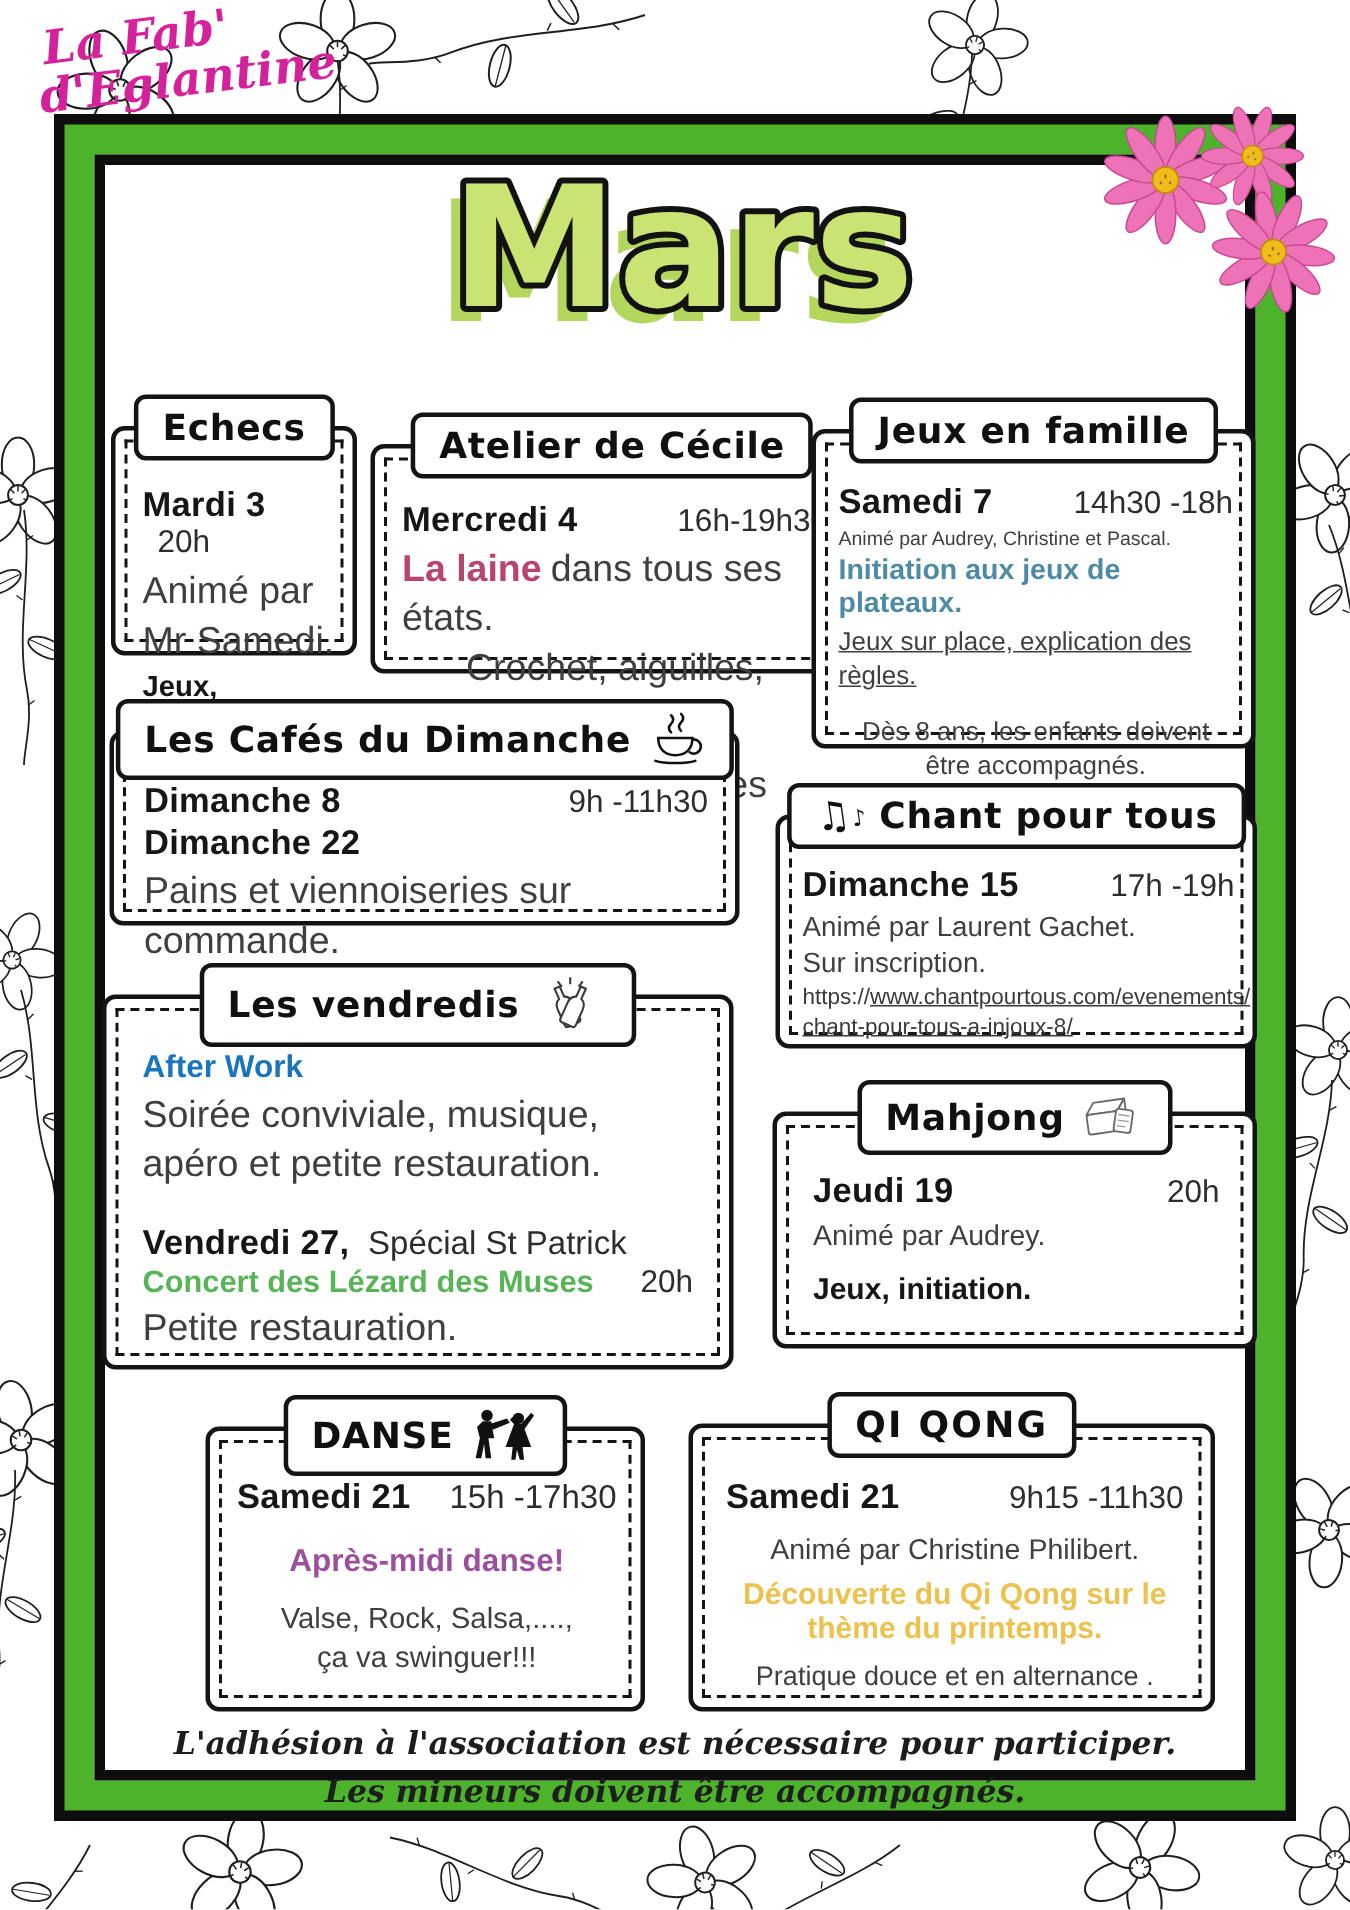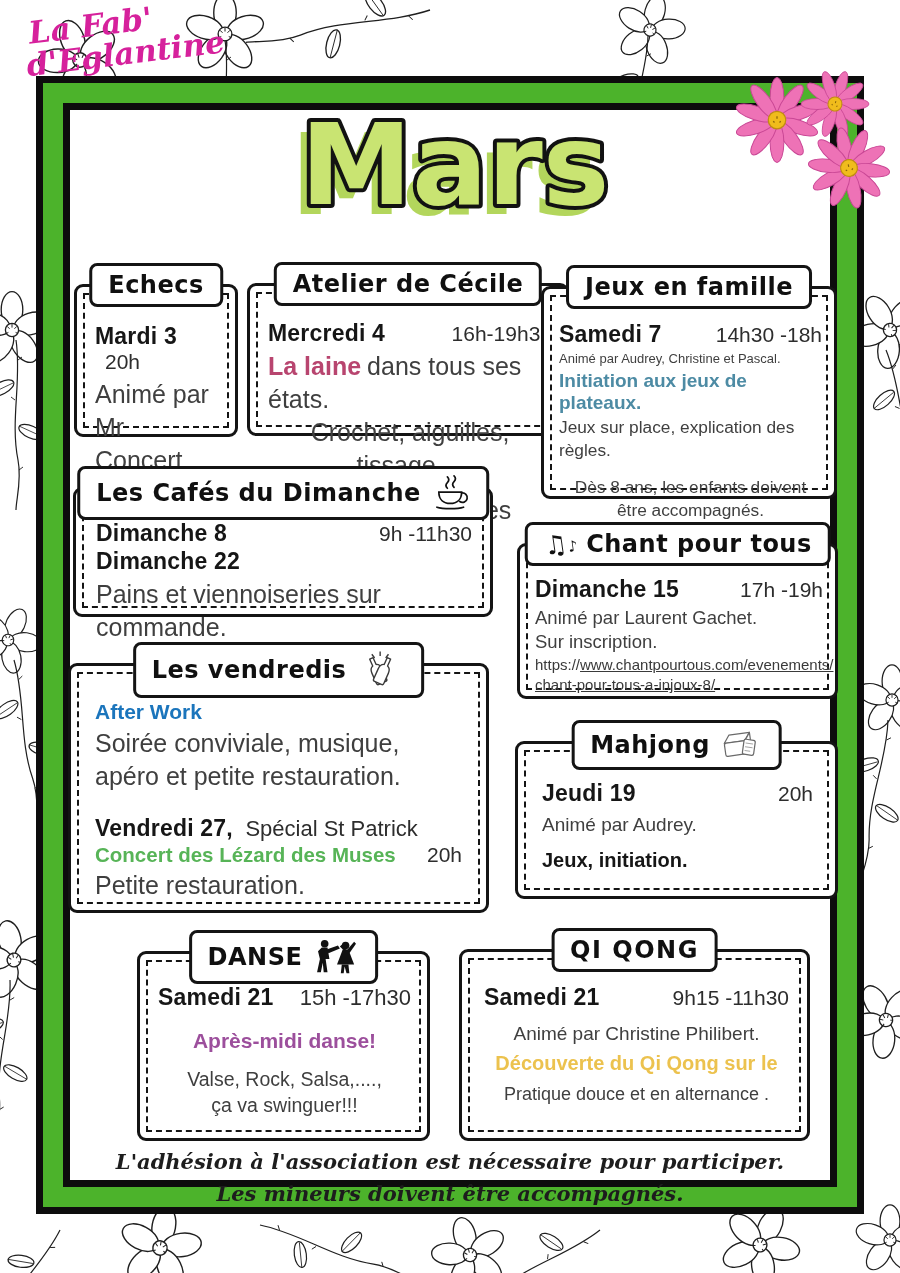--- a/index.html
+++ b/index.html
@@ -161,26 +161,26 @@
   <div class="card" style="left:74px;top:284px;width:164px;height:153px;">
     <div class="ctitle">
       <span>Echecs</span>
     </div>
     <div class="cbody" style="padding:36px 10px 8px 18px;">
       <div>
         <span class="date">Mardi 3</span>
         <span class="time sp" style="margin-left:10px;">20h</span>
       </div>
       <div class="bl" style="margin-top:4px;">Animé par</div>
-      <div class="bl">Mr Concert.</div>
+      <div class="bl">Mr Samedi.</div>
       <div class="bl bold" style="font-size:19.5px;margin-top:2px;">Jeux, initiation.</div>
     </div>
   </div>
 
-  <div class="card" style="left:247px;top:283px;width:322px;height:153px;">
+  <div class="card" style="left:247px;top:296px;width:322px;height:153px;">
     <div class="ctitle">
       <span>Atelier de Cécile</span>
     </div>
     <div class="cbody" style="padding:34px 14px 8px 18px;">
       <div class="drow">
         <span class="date">Mercredi 4</span>
         <span class="time">16h-19h30</span>
       </div>
       <div class="bl" style="margin-top:3px;">
         <span class="pink">La laine</span><span class="sp">dans tous ses états.</span>
@@ -196,21 +196,21 @@
     <div class="ctitle">
       <span>Jeux en famille</span>
     </div>
     <div class="cbody" style="padding:32px 12px 8px 15px;">
       <div class="drow">
         <span class="date">Samedi 7</span>
         <span class="time">14h30 -18h</span>
       </div>
       <div class="bl" style="margin-top:2px;font-size:13px;">Animé par Audrey, Christine et Pascal.</div>
       <div class="tealblue" style="font-size:19px;margin-top:3px;">Initiation aux jeux de plateaux.</div>
-      <div class="bl" style="font-size:17.3px;margin-top:2px;">Jeux sur place, explication des règles.</div>
+      <div class="bl" style="font-size:17.3px;margin-top:2px;text-decoration:underline;">Jeux sur place, explication des règles.</div>
       <div class="bl center" style="font-size:17.3px;margin-top:14px;">Dès 8 ans, les enfants doivent être accompagnés.</div>
     </div>
   </div>
 
   <div class="card" style="left:73px;top:487px;width:420px;height:130px;">
     <div class="ctitle">
       <span>Les Cafés du Dimanche</span>
       <svg width="40" height="38" viewBox="0 0 42 40">
         <g fill="none" stroke="#111" stroke-width="1.8" stroke-linecap="round">
           <path d="M18,3 q3,3 0,6 q-3,3 0,6"></path>
@@ -336,20 +336,21 @@
     <div class="ctitle" style="letter-spacing:1.5px;">
       <span>QI QONG</span>
     </div>
     <div class="cbody" style="padding:32px 18px 8px 22px;">
       <div class="drow">
         <span class="date">Samedi 21</span>
         <span class="time">9h15 -11h30</span>
       </div>
       <div class="bl center" style="font-size:19px;margin-top:10px;">Animé par Christine Philibert.</div>
       <div class="yellow center" style="font-size:20px;margin-top:6px;">Découverte du Qi Qong sur le</div>
+      <div class="yellow center" style="font-size:20px;">thème du printemps.</div>
       <div class="bl center" style="font-size:18px;margin-top:8px;">Pratique douce et en alternance .</div>
     </div>
   </div>
 
   <div class="footer">
     <div>L'adhésion à l'association est nécessaire pour participer.</div>
     <div>Les mineurs doivent être accompagnés.</div>
   </div>
 
 </div>

